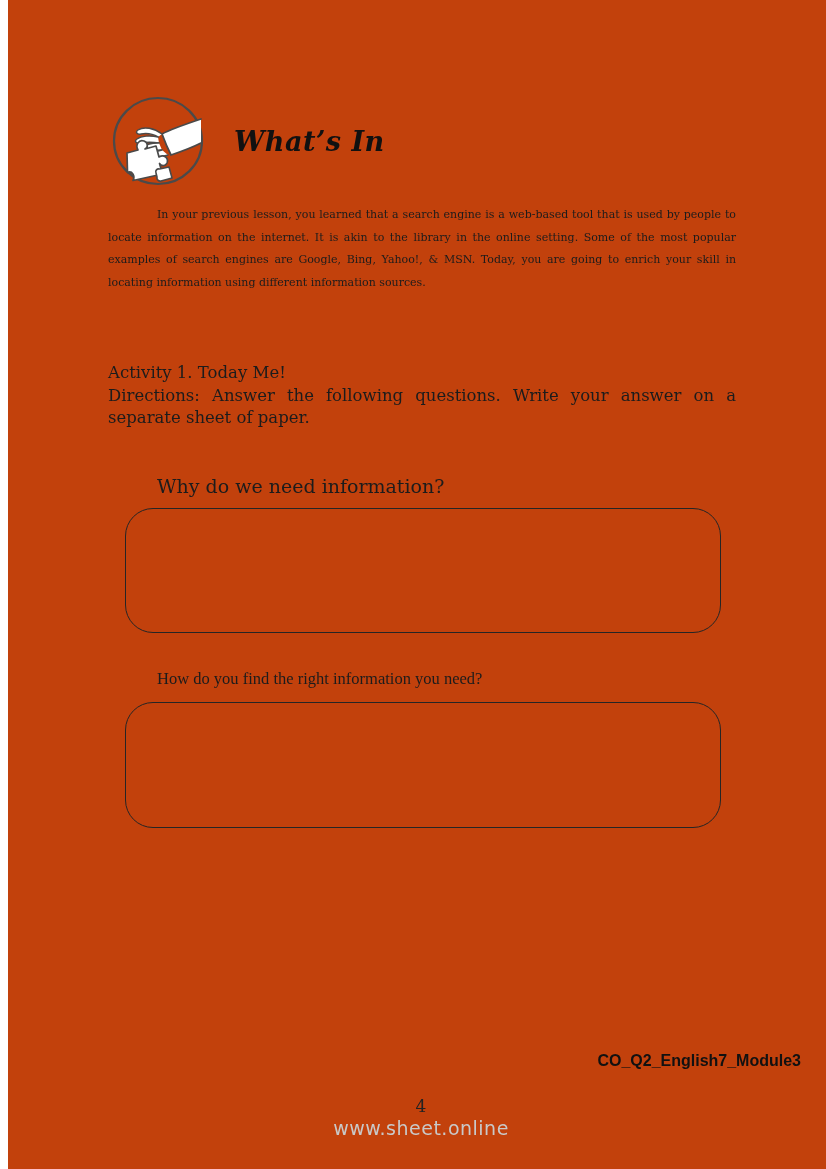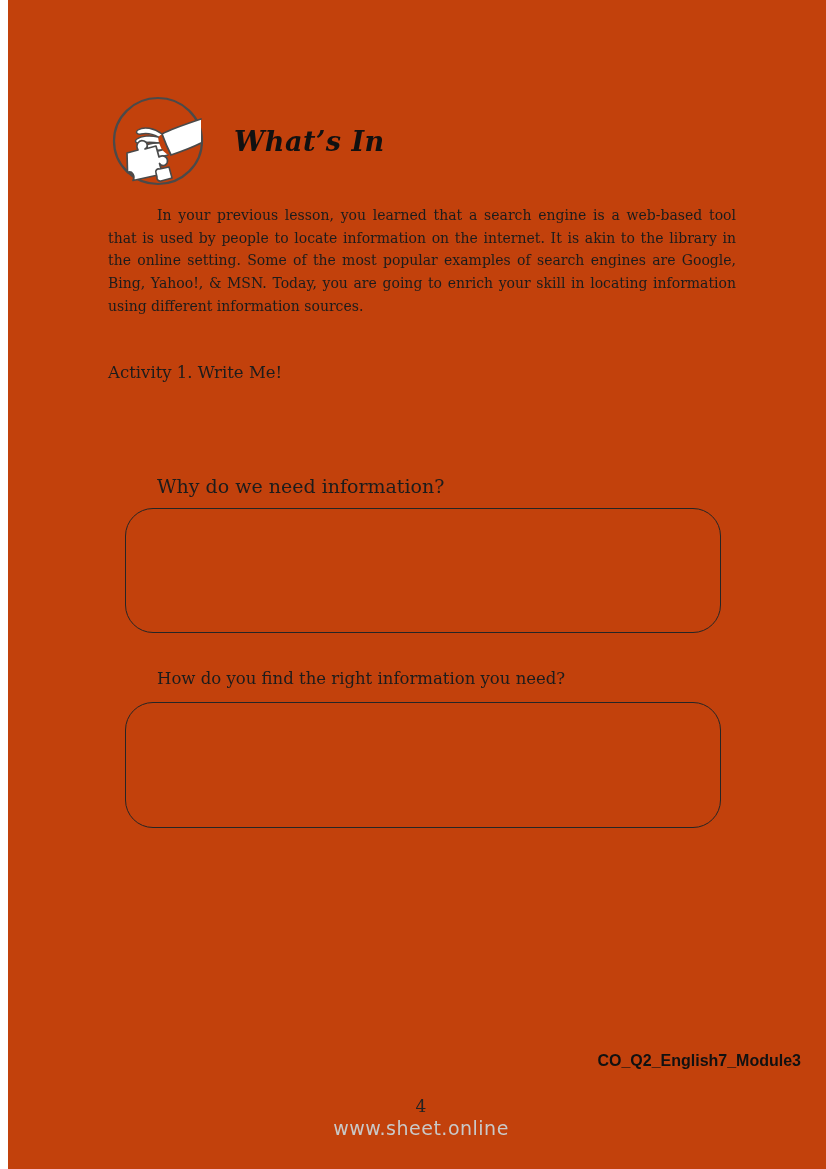--- a/index.html
+++ b/index.html
@@ -34,21 +34,21 @@
     letter-spacing: 0.5px;
     color: #111111;
   }
 
   
   .intro {
     position: absolute;
     left: 100px;
     top: 204px;
     width: 628px;
-    font-size: 14px;
+    font-size: 11px;
     line-height: 22.7px;
     text-align: justify;
     text-indent: 49px;
     color: #1c1c1c;
   }
 
   
   .activity {
     position: absolute;
     left: 100px;
@@ -77,20 +77,21 @@
     border: 1.6px solid #252525;
     border-radius: 28px;
     background: transparent;
   }
   .question-2 {
     position: absolute;
     left: 149px;
     top: 669px;
     font-size: 16.5px;
     color: #1c1c1c;
+    font-family: Liberation Serif, serif;
   }
   .answer-box-2 {
     position: absolute;
     left: 117px;
     top: 702px;
     width: 596px;
     height: 126px;
     border: 1.6px solid #252525;
     border-radius: 28px;
     background: transparent;
@@ -149,21 +150,22 @@
       <path class="fw" d="M16 57 L27 54 C 24 49, 28 43, 33 45 C 37 46.5, 37.5 51, 34 53 L45 50 L48 61 C 53 58, 58 62, 56 67 C 54.5 70.5, 50 70.5, 48.5 67.5 L51.5 78 L22 84.5 C 24.5 79.5, 21 74.5, 16.5 76.5 Z" stroke-width="1.7"></path>
 
       <path class="fw" d="M45 77 C 44 74.5, 46 72.5, 48.5 73 L58 71 L61 82 L50 85 C 47.5 85.5, 45.5 83.5, 46 81 Z" stroke-width="1.6"></path>
     </svg>
   </div>
   <h1 class="section-title">What’s In</h1>
 
   <p class="intro">In your previous lesson, you learned that a search engine is a web-based tool that is used by people to locate information on the internet. It is akin to the library in the online setting. Some of the most popular examples of search engines are Google, Bing, Yahoo!, &amp; MSN. Today, you are going to enrich your skill in locating information using different information sources.</p>
 
   <div class="activity">
-    <p><span class="bold">Activity 1</span><span>. </span><span class="bold">Write Me!</span></p>
+    <p><span class="bold">Activity 1</span><span>. </span><span class="bold">Today Me!</span></p>
+    <p class="directions"><span class="bold">Directions</span><span>: Answer the following questions. Write your answer on a separate sheet of paper.</span></p>
   </div>
 
   <p class="question-1">Why do we need information?</p>
   <div class="answer-box-1"></div>
 
   <p class="question-2">How do you find the right information you need?</p>
   <div class="answer-box-2"></div>
 
   <div class="page-number">4</div>
   <div class="watermark">www.sheet.online</div>

